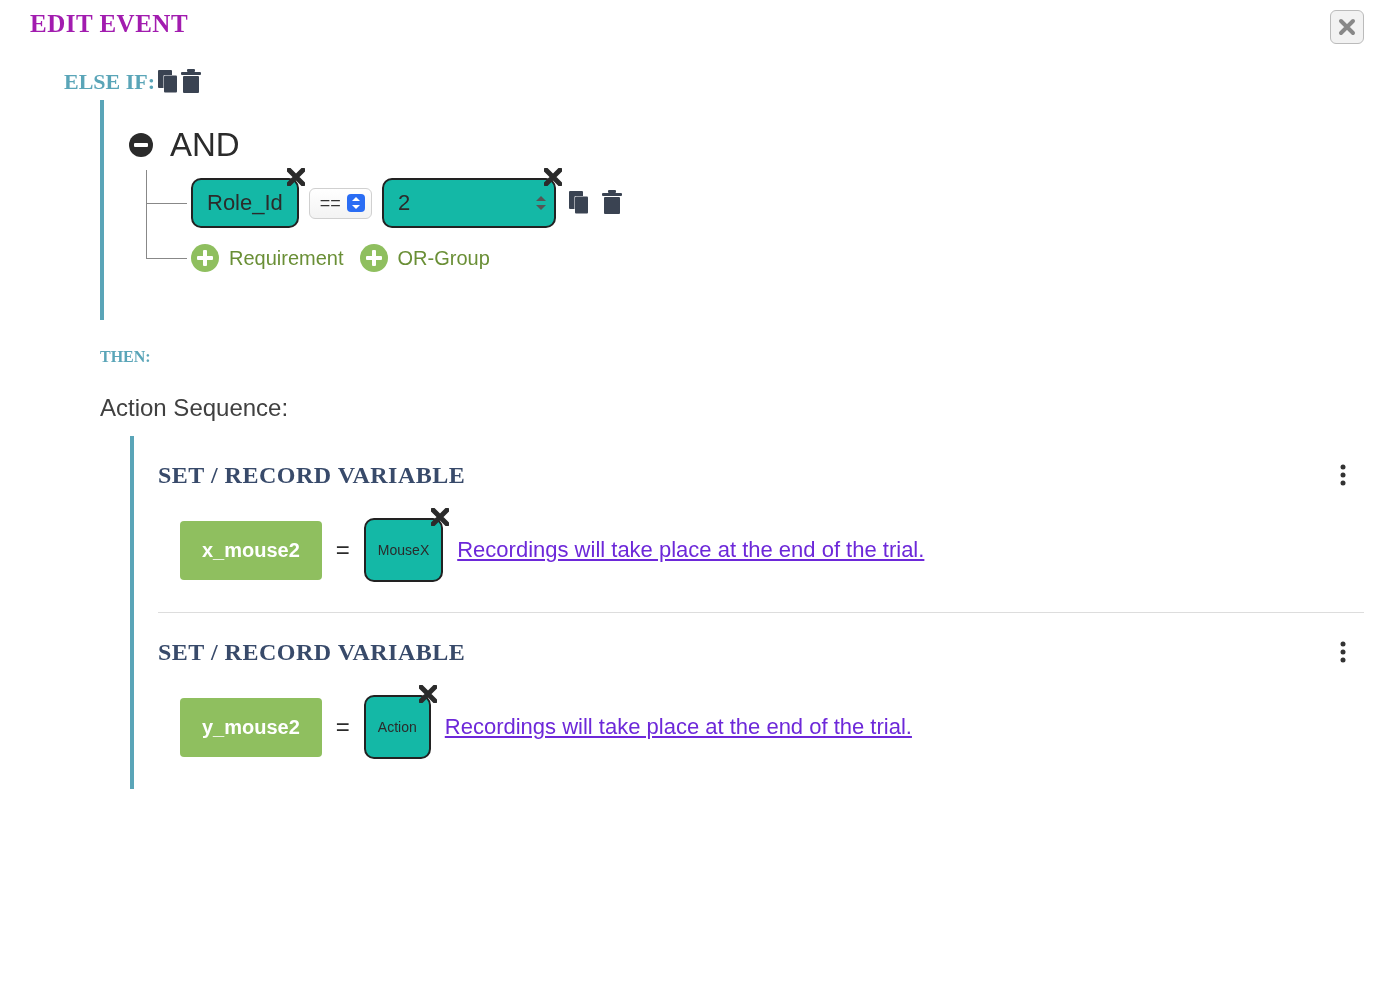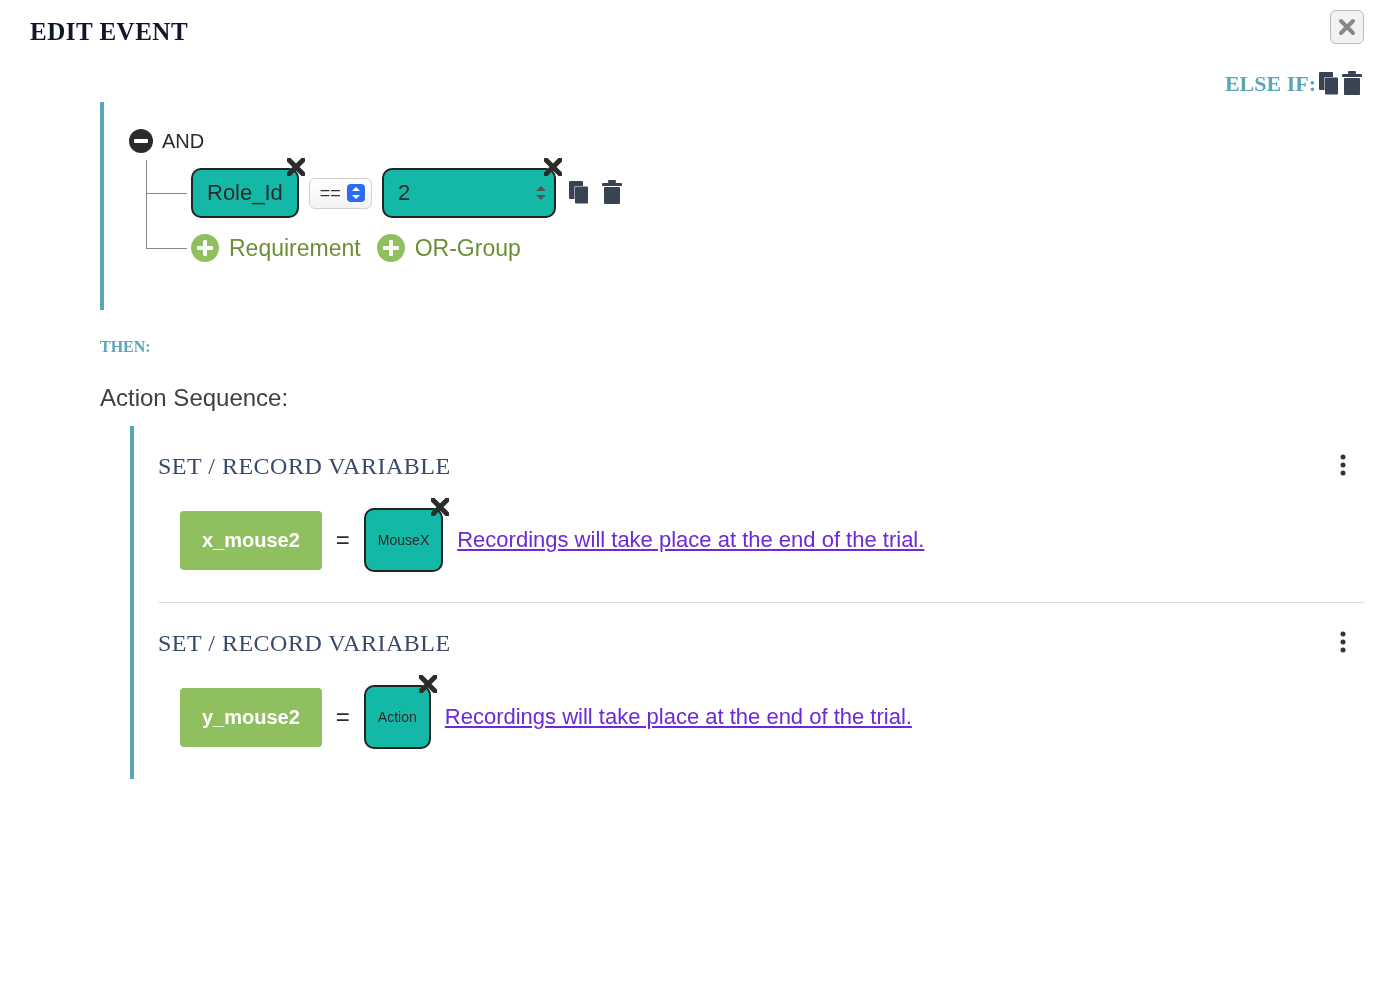--- a/index.html
+++ b/index.html
@@ -15,23 +15,23 @@
 
   .header-row {
     display: flex;
     justify-content: space-between;
     align-items: flex-start;
   }
   .page-title {
     font-family: Georgia, "Times New Roman", serif;
     font-weight: bold;
     font-size: 25px;
-    color: #0f172a;
+    color: #a21caf;
     letter-spacing: 0.5px;
-    margin-top: 8px;
+    margin-top: 0;
   }
   .close-btn {
     width: 34px;
     height: 34px;
     border: 1px solid #bbb;
     border-radius: 6px;
     background: #f2f2f2;
     display: flex;
     align-items: center;
     justify-content: center;
@@ -41,21 +41,20 @@
 
   .section {
     margin-left: 34px;
     margin-top: 24px;
   }
 
   .elseif-row {
     display: flex;
     align-items: center;
     gap: 0;
-    justify-content: flex-end;
   }
   .elseif-label {
     font-family: Georgia, "Times New Roman", serif;
     font-weight: bold;
     font-size: 22px;
     color: #5aa5b8;
   }
   .icon-dark { color: #3a4352; }
 
   
@@ -74,23 +73,22 @@
 
   .elseif-body {
     margin-left: 36px;
     border-left: 4px solid #5aa5b8;
     padding: 26px 0 40px 24px;
     margin-top: 4px;
   }
 
   .and-row {
     display: flex;
-    align-items: center;
-    gap: 8px;
-    font-size: 20px;
+    gap: 16px;
+    font-size: 33px;
     color: #2b2b2b;
   }
 
   .rule-area {
     margin-left: 18px;
     margin-top: 6px;
   }
   .tree-branch {
     border-left: 1px solid #888;
     padding-left: 0;
@@ -169,21 +167,21 @@
     display: inline-flex;
     align-items: center;
     justify-content: center;
   }
   .blue-chevron svg { width: 8px; height: 12px; }
 
   .add-row {
     display: flex;
     align-items: center;
     gap: 10px;
-    font-size: 23px;
+    font-size: 20px;
     color: #6a8f36;
     padding-top: 18px;
   }
 
   .then-label {
     font-family: Georgia, "Times New Roman", serif;
     font-weight: bold;
     font-size: 16px;
     color: #5aa5b8;
     margin-left: 36px;
@@ -205,21 +203,22 @@
   }
 
   .action-card {
     padding: 24px 8px 30px 0;
     border-bottom: 1px solid #ddd;
   }
   .action-card:last-child { border-bottom: none; }
   .action-header {
     display: flex;
     justify-content: space-between;
-    align-items: flex-end;
+    align-items: center;
+    font-weight: bold;
   }
   .action-title {
     font-family: Georgia, "Times New Roman", serif;
     font-size: 24px;
     color: #384a6a;
     letter-spacing: 0.5px;
   }
   .kebab {
     color: #333;
     padding: 4px 10px;

